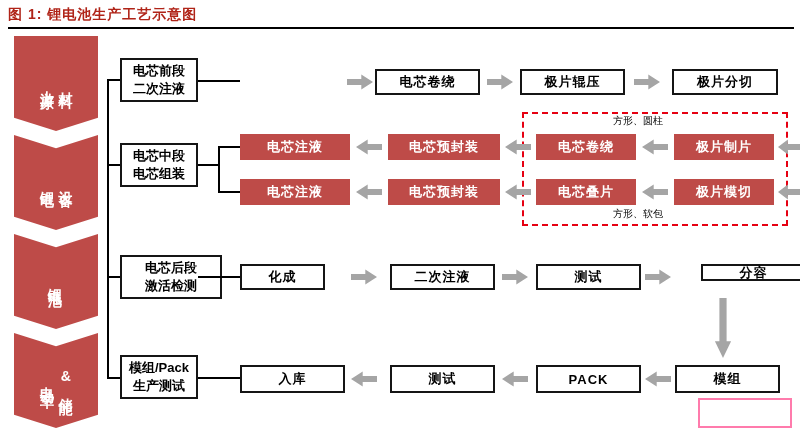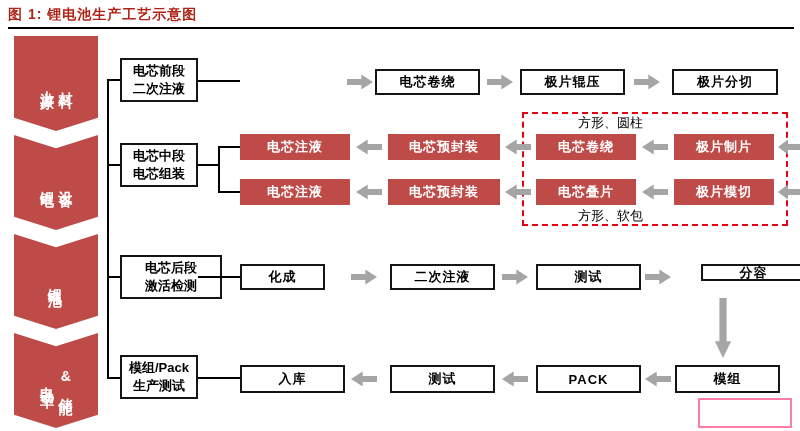--- a/index.html
+++ b/index.html
@@ -21,21 +21,21 @@
   .rbox { background:#BE4B48; color:#fff; display:flex; align-items:center; justify-content:center;
           font-size:13px; font-weight:bold; box-sizing:border-box; letter-spacing:1px;text-align:right; }
   .stage { flex-direction:column; line-height:1.35; letter-spacing:0; }
 
   .arrow { background:#A5A5A5; }
   .ar { clip-path:polygon(0 34%,55% 34%,55% 8%,100% 50%,55% 92%,55% 66%,0 66%); }
   .al { clip-path:polygon(100% 34%,45% 34%,45% 8%,0 50%,45% 92%,45% 66%,100% 66%); }
   .ad { clip-path:polygon(30% 0,70% 0,70% 72%,95% 72%,50% 100%,5% 72%,30% 72%); }
 
   .dashed { border:2px dashed #E60012; box-sizing:border-box; }
-  .note { font-size:13px; color:#000; text-align:left; }
+  .note { font-size:10px; color:#000; text-align:center; }
   .pinkbox { border:2px solid #FF7BAC; background:#fff; box-sizing:border-box; }
 </style>
 </head>
 <body>
 
 <div class="canvas">
 
   <div class="abs title">图 1: 锂电池生产工艺示意图</div>
   <div class="abs rule" style="left:8px;top:27px;width:786px;height:2px"></div>
 

